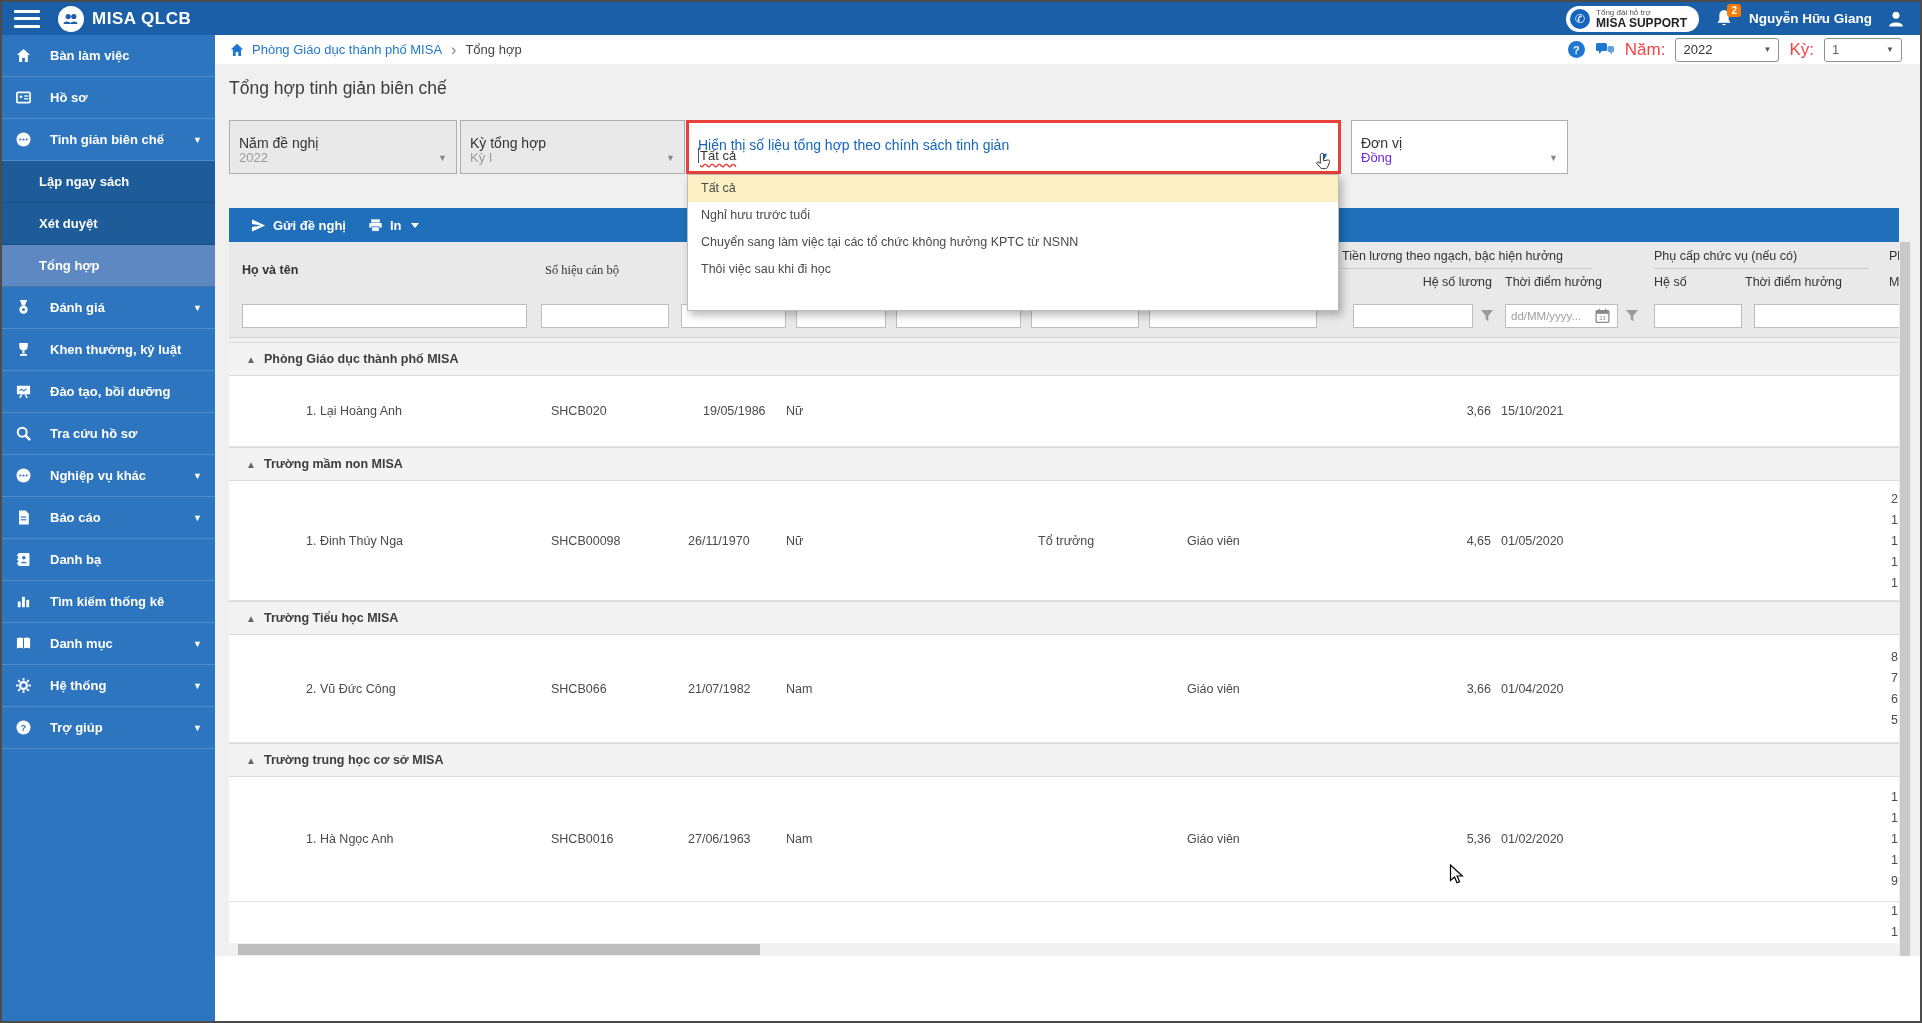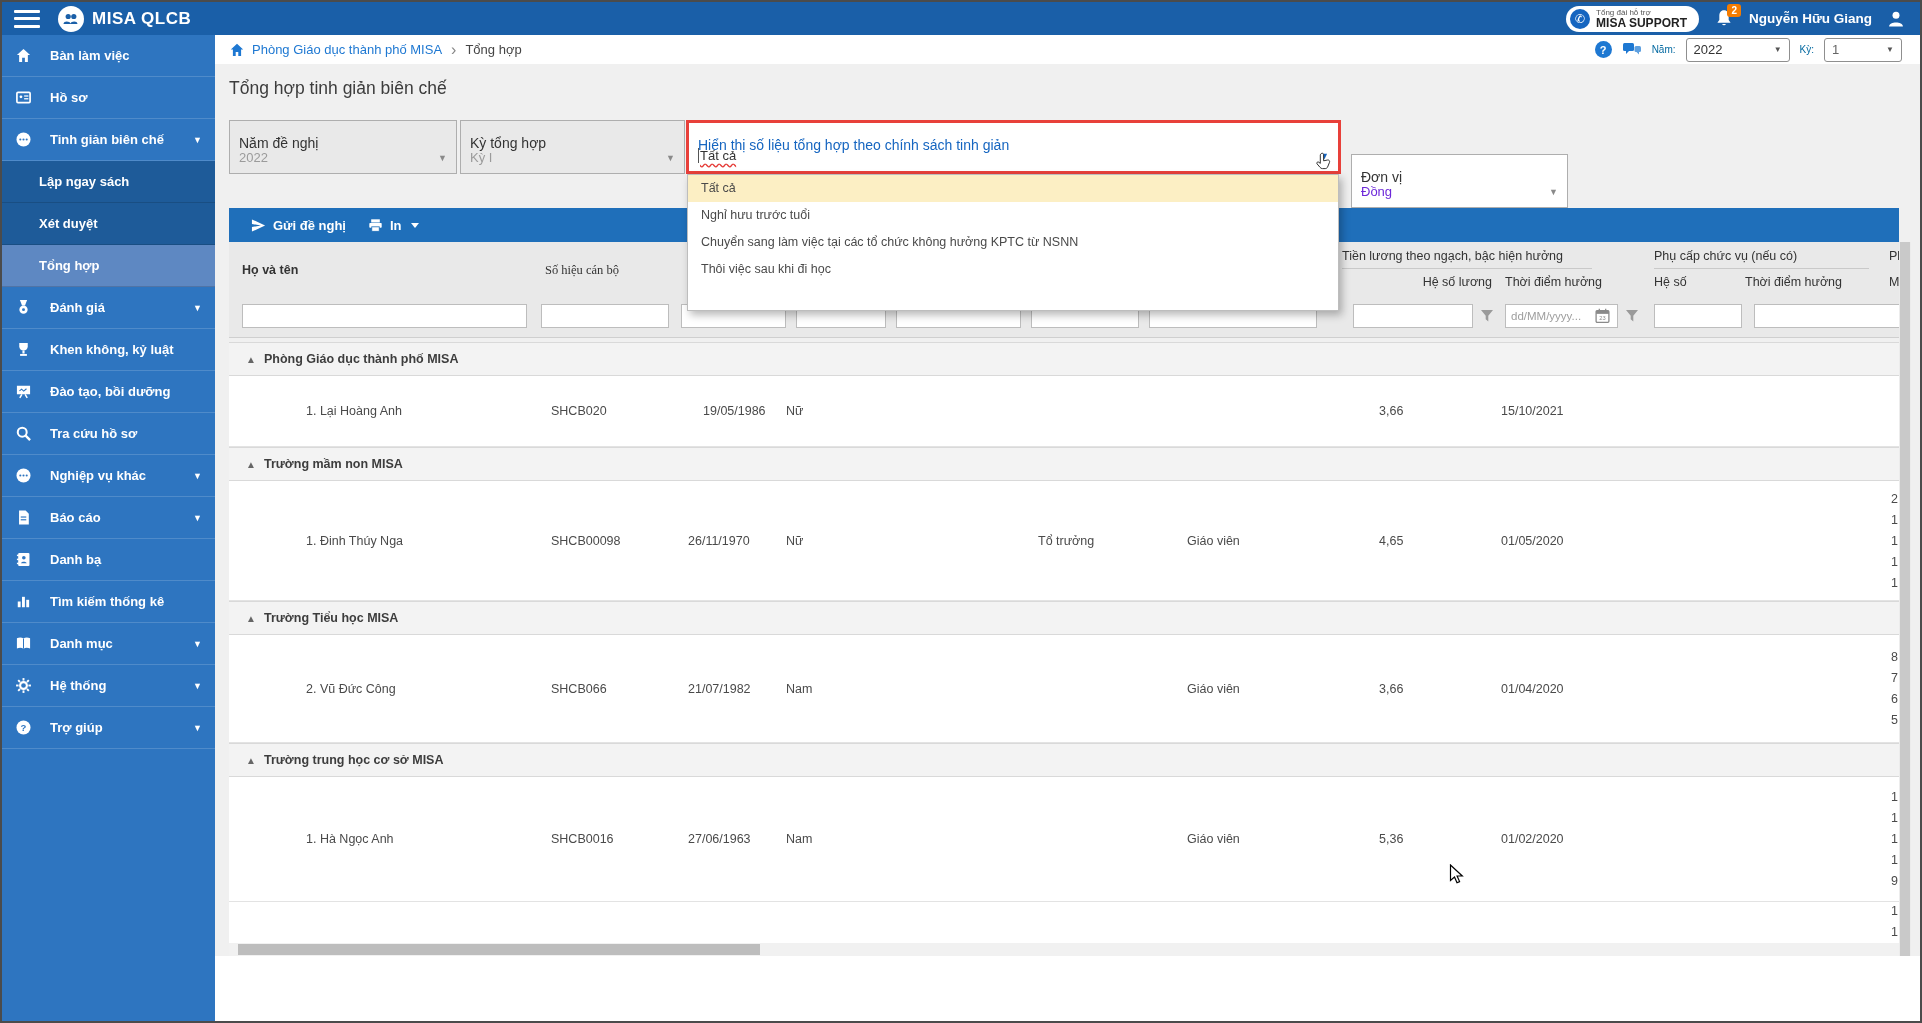--- a/index.html
+++ b/index.html
@@ -35,32 +35,32 @@
   
   .breadcrumb{position:absolute;left:213px;top:33px;right:0;height:29px;background:#fff;border-bottom:1px solid #dcdcdc;
     display:flex;align-items:center;}
   .bc-home{margin-left:14px;}
   .bc-root{color:#1e78d2;font-size:13px;margin-left:7px;cursor:pointer;}
   .bc-sep{color:#888;font-size:16px;margin:0 9px;}
   .bc-current{color:#444;font-size:13px;}
   .bc-right{position:absolute;right:18px;top:0;height:29px;display:flex;align-items:center;gap:10px;}
   .help-circle{width:17px;height:17px;border-radius:50%;background:#1e78d2;color:#fff;font-size:11px;font-weight:bold;
     display:flex;align-items:center;justify-content:center;cursor:pointer;}
-  .bc-label{font-size:10px;color:#0369a1;}
+  .bc-label{font-size:17px;color:#ef4444;}
   .bc-select{height:22px;border:1px solid #8f8f8f;border-radius:3px;background:#fff;display:flex;align-items:center;
     justify-content:space-between;padding:0 7px;font-size:13px;cursor:pointer;}
   .bc-select .car{font-size:8px;color:#555;margin-left:10px;}
   
   .content{position:absolute;left:213px;top:62px;right:0;bottom:0;background:#f0f0f0;}
   .page-title{position:absolute;left:14px;top:14px;font-size:17.5px;color:#3c3c3c;}
   .fbox{position:absolute;top:56px;height:54px;box-sizing:border-box;background:#e9e9e9;border:1px solid #aeaeae;}
   .fbox .flabel{position:absolute;left:9px;top:14px;font-size:14px;font-weight:normal;color:#333;white-space:nowrap;}
   .fbox .fvalue{position:absolute;left:9px;bottom:8px;font-size:13px;color:#9b9b9b;white-space:nowrap;}
   .fbox .fcaret{position:absolute;right:9px;bottom:10px;font-size:9px;color:#8a8a8a;}
-  .fbox.white{background:#fff;margin-top:34px;}
+  .fbox.white{background:#fff;}
   .fbox.white .fvalue{color:#6d28d9;}
   .fbox.red{border:3px solid #e8403a;background:#fff;}
   .fbox.red .flabel{color:#1565c0;}
   .fbox.red .fvalue{color:#333;border-left:1px solid #555;padding-left:1px;
     text-decoration:underline wavy #e53935;text-underline-offset:3px;}
   .fbox.red .fcaret{color:#1565c0;}
   
   .dropdown{position:absolute;left:472px;top:110px;width:652px;height:137px;background:#fff;border:1px solid #bdbdbd;
     box-shadow:3px 4px 8px rgba(0,0,0,.28);z-index:60;box-sizing:border-box;}
   .dd-opt{height:27px;line-height:27px;padding-left:13px;font-size:12.5px;color:#4a4a4a;cursor:pointer;white-space:nowrap;overflow:hidden;}
@@ -80,21 +80,21 @@
     font-size:11.5px;color:#555;padding:0 5px;font-family:inherit;}
   .flt-input::placeholder{color:#9e9e9e;}
   .funnel{position:absolute;top:12px;}
   .cal-ic{position:absolute;top:4px;}
   
   .grow{position:absolute;left:14px;width:1670px;background:#f3f3f3;border-top:1px solid #d9d9d9;border-bottom:1px solid #d9d9d9;box-sizing:border-box;}
   .grow .gcaret{position:absolute;left:17px;top:50%;transform:translateY(-50%);font-size:10px;color:#666;}
   .grow .gname{position:absolute;left:35px;top:50%;transform:translateY(-50%);font-size:12.5px;font-weight:bold;color:#3d3d3d;white-space:nowrap;}
   .drow{position:absolute;left:14px;width:1670px;background:#fff;border-bottom:1px solid #e3e3e3;overflow:hidden;box-sizing:border-box;}
   .cell{position:absolute;top:50%;transform:translateY(-50%);font-size:12.5px;color:#4a4a4a;white-space:nowrap;}
-  .cell.num{}
+  .cell.num{text-align:right;}
   .cell-clip{position:absolute;left:1662px;top:50%;transform:translateY(-50%);font-size:12.5px;color:#4a4a4a;
     white-space:pre-line;line-height:21px;width:30px;}
   
   .hscroll{position:absolute;left:14px;top:879px;width:1670px;height:13px;background:#f1f1f1;}
   .hthumb{position:absolute;left:9px;top:1px;height:11px;width:522px;background:#bdbdbd;}
   .vscroll{position:absolute;left:1684px;top:178px;width:12px;height:714px;background:#ececec;}
   .vthumb{position:absolute;left:1px;top:0;width:10px;height:100%;background:#c9c9c9;}
   .bottom-strip{position:absolute;left:0;top:892px;right:0;height:69px;background:#fff;}
   
   .cursor{position:absolute;z-index:100;pointer-events:none;}
@@ -184,21 +184,21 @@
       </svg>
       <span class="lbl">Đánh giá</span>
       <span class="sb-caret">▼</span>
     </div>
     <div class="sb-item">
       <svg class="ic" viewBox="0 0 16 16">
         <path d="M4 1.8 H12 V5 C12 7.4 10.2 9.2 8 9.2 C5.8 9.2 4 7.4 4 5 Z" fill="#fff"></path>
         <rect x="7" y="9.2" width="2" height="2.6" fill="#fff"></rect>
           <rect x="4.8" y="12.2" width="6.4" height="1.8" fill="#fff"></rect>
       </svg>
-      <span class="lbl">Khen không, kỷ luật</span>
+      <span class="lbl">Khen thưởng, kỷ luật</span>
     </div>
     <div class="sb-item">
       <svg class="ic" viewBox="0 0 16 16">
         <rect x="1.8" y="2.6" width="12.4" height="8" fill="#fff"></rect>
         <path d="M4.2 7.4 l2-1.6 2 1.8 2.6-2.2" stroke="#2e75c0" stroke-width="1.1" fill="none"></path>
         <path d="M4.5 14 L6.5 10.6 M11.5 14 L9.5 10.6" stroke="#fff" stroke-width="1.4"></path>
       </svg>
       <span class="lbl">Đào tạo, bồi dưỡng</span>
     </div>
     <div class="sb-item">

